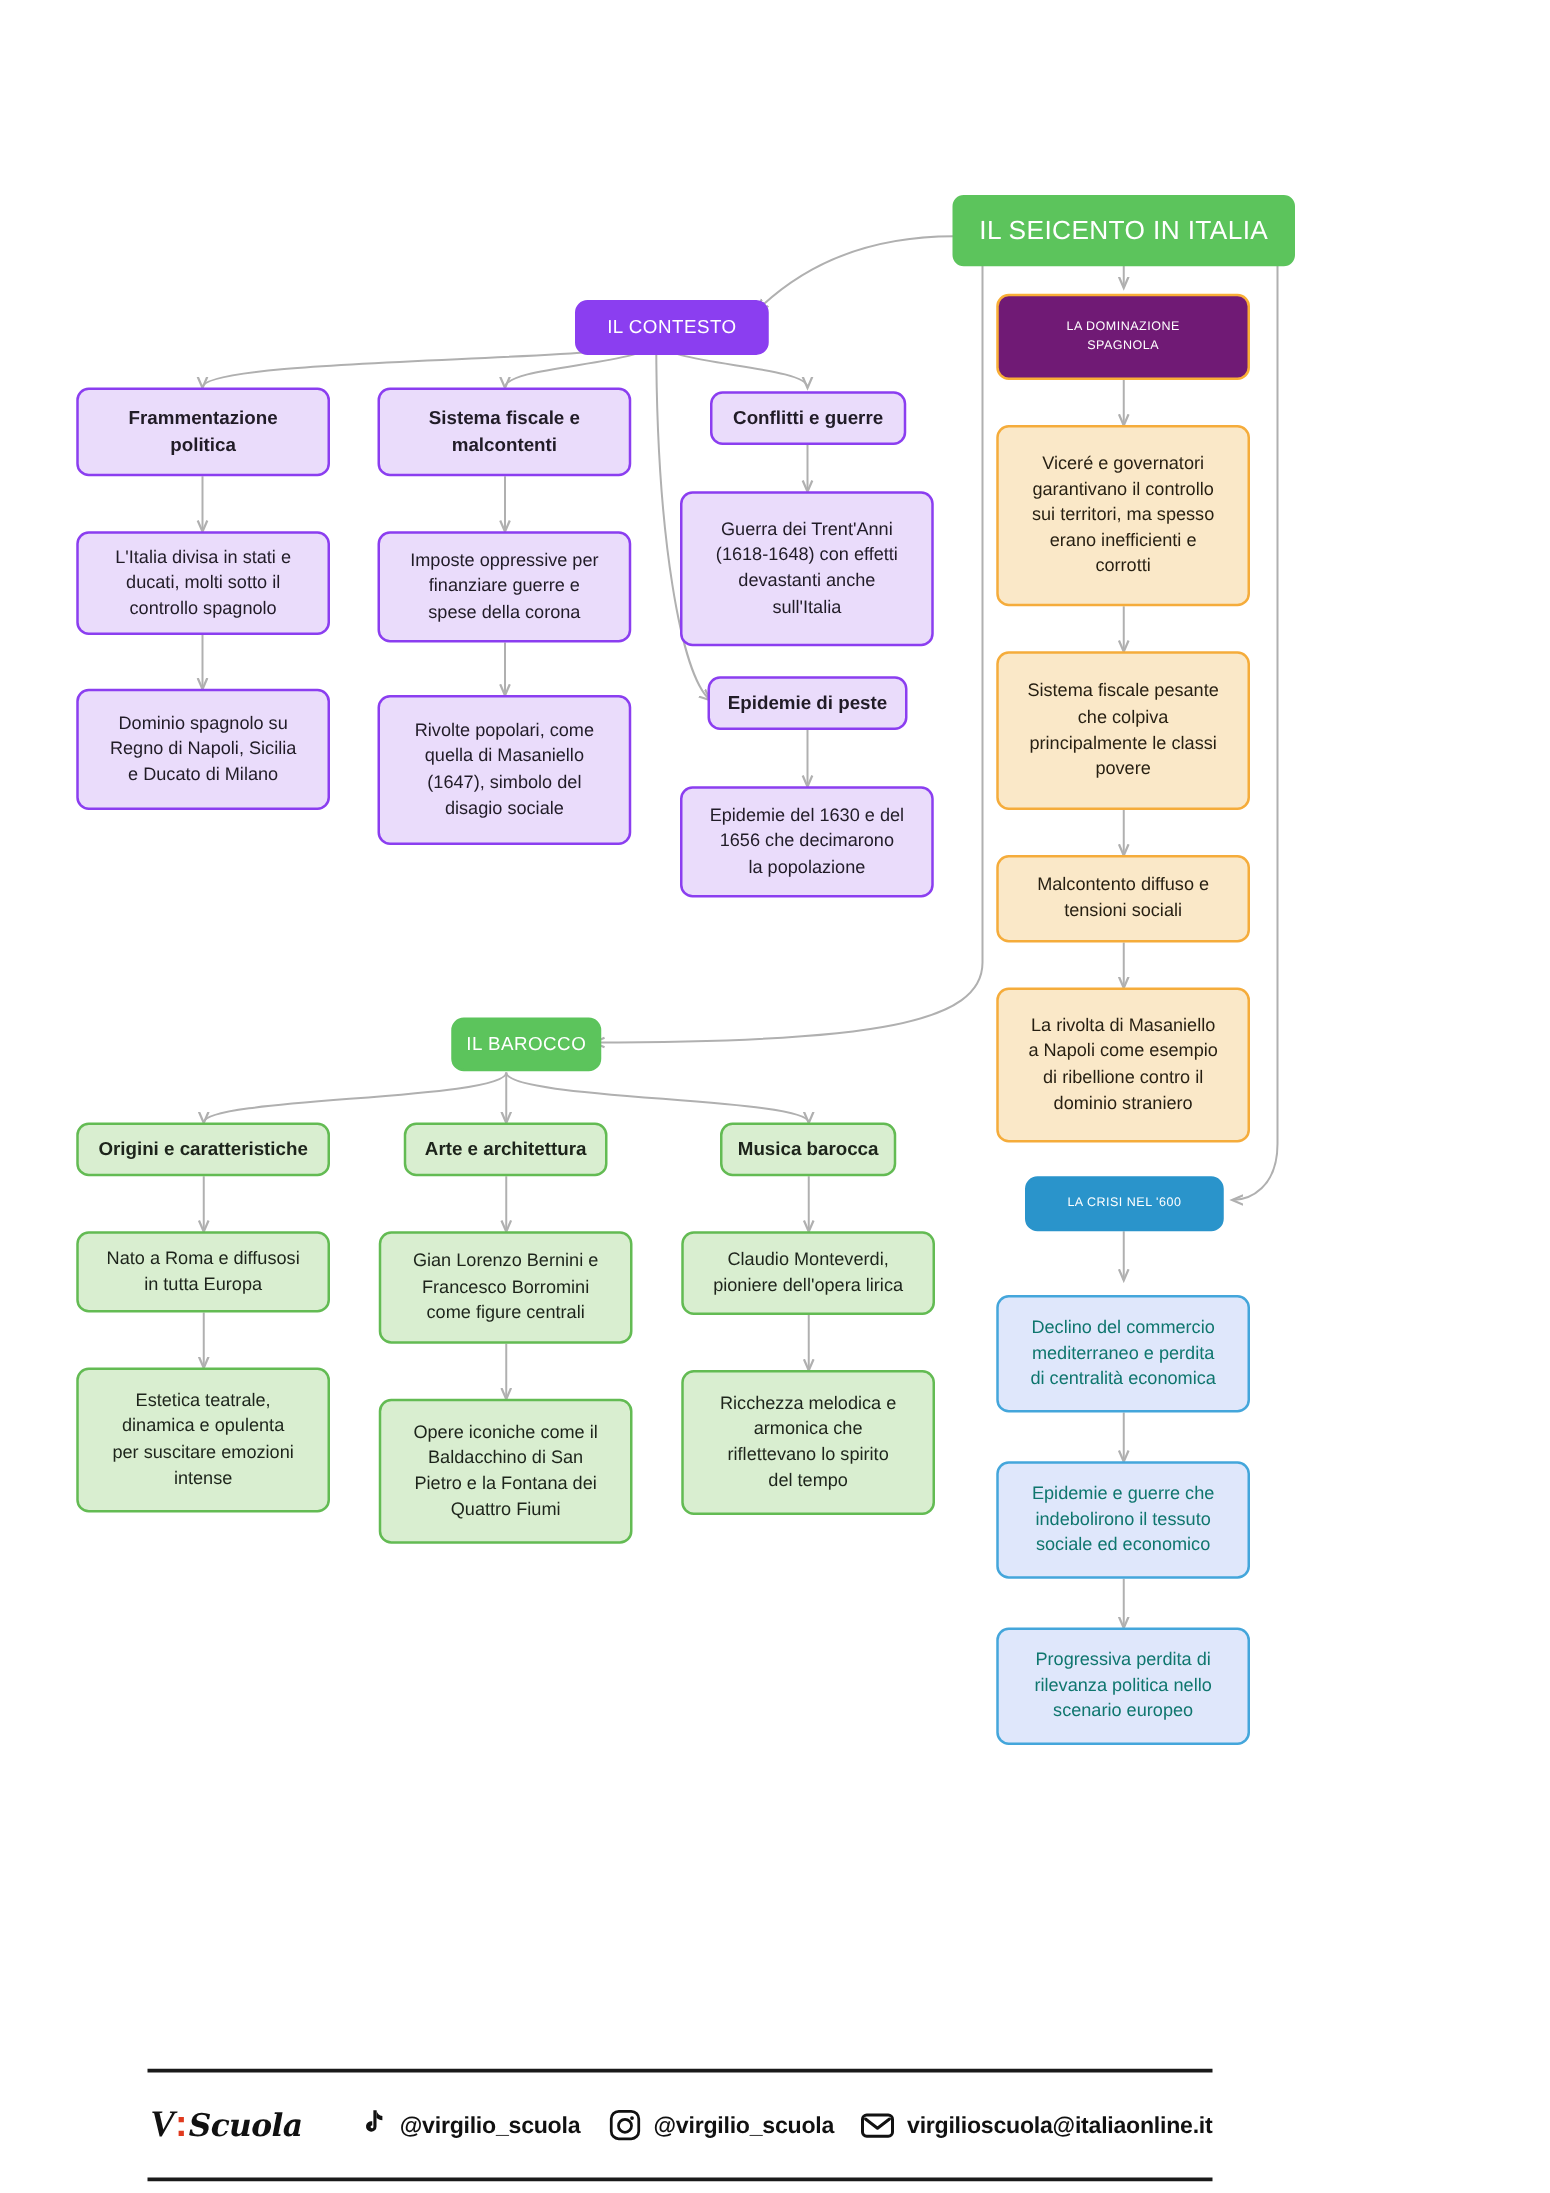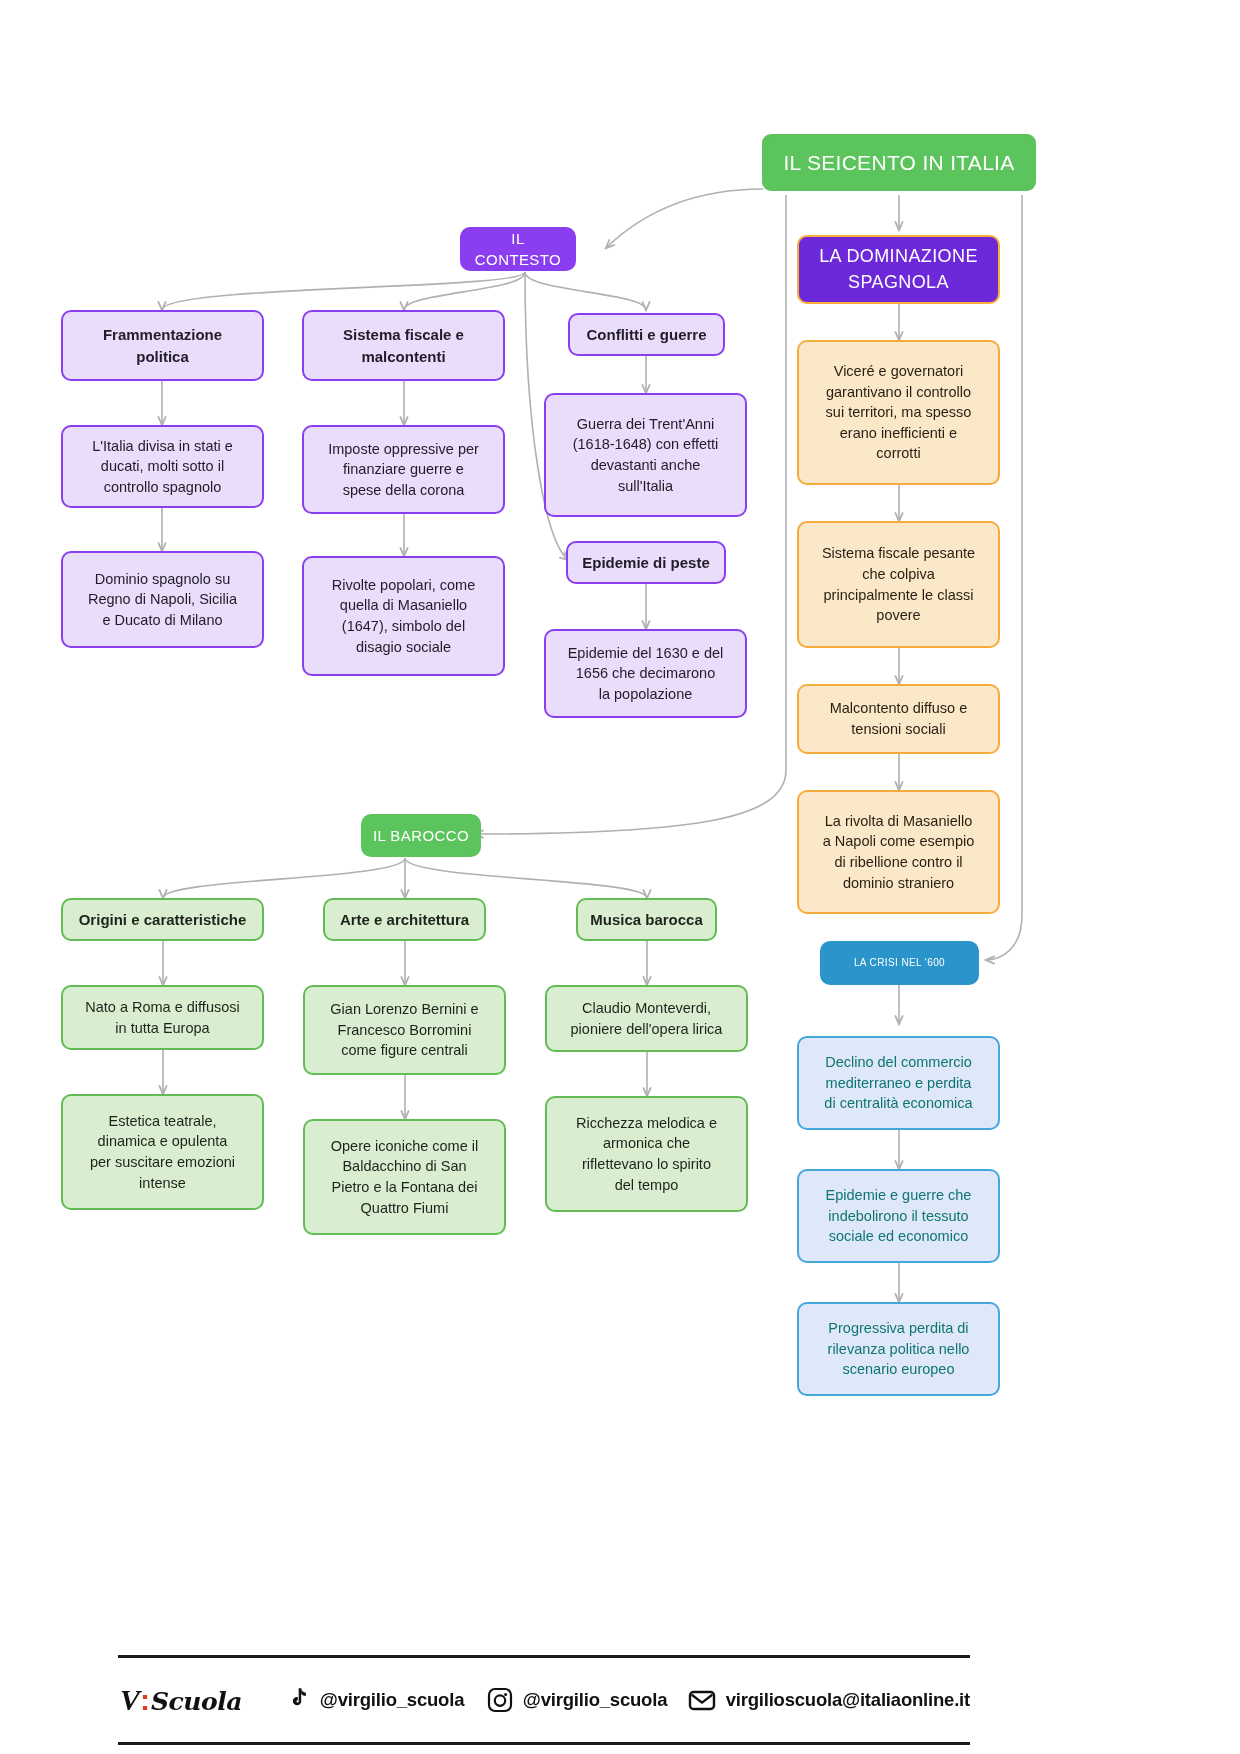--- a/index.html
+++ b/index.html
@@ -55,24 +55,24 @@
     letter-spacing: .4px;
   }
   .hdr-green {
     background: #5cc45c;
     border-color: #5cc45c;
     color: #ffffff;
     font-size: 15px;
     letter-spacing: .4px;
   }
   .hdr-orange {
-    background: #6d28d9;
+    background: #701a75;
     border-color: #f9ae37;
     color: #ffffff;
-    font-size: 18px;
+    font-size: 10px;
     letter-spacing: .4px;
   }
   .hdr-blue {
     background: #2a94cb;
     border-color: #2a94cb;
     color: #ffffff;
     font-size: 10px;
     letter-spacing: .4px;
   }
 
@@ -199,25 +199,25 @@
       <path d="M899,485 L899,521"></path>
       <path d="M899,648 L899,684"></path>
       <path d="M899,754 L899,790"></path>
 
       <path d="M899,985 L899,1024"></path>
       <path d="M899,1130 L899,1169"></path>
       <path d="M899,1263 L899,1302"></path>
     </g>
   </svg>
 
-  <div class="node root" style="left:762px; top:134px; width:274px; height:57px;">
+  <div class="node root" style="left:762px; top:156px; width:274px; height:57px;">
     <span>IL SEICENTO IN ITALIA</span>
   </div>
 
-  <div class="node hdr-purple" style="left:460px; top:227px; width:116px; height:44px;">
+  <div class="node hdr-purple" style="left:460px; top:240px; width:155px; height:44px;">
     <span>IL CONTESTO</span>
   </div>
 
   <div class="node purple t-topic" style="left:61px; top:310px; width:203px; height:71px;">
     <span>Frammentazione
 politica</span>
   </div>
   <div class="node purple t-leaf" style="left:61px; top:425px; width:203px; height:83px;">
     <span>L'Italia divisa in stati e
 ducati, molti sotto il

